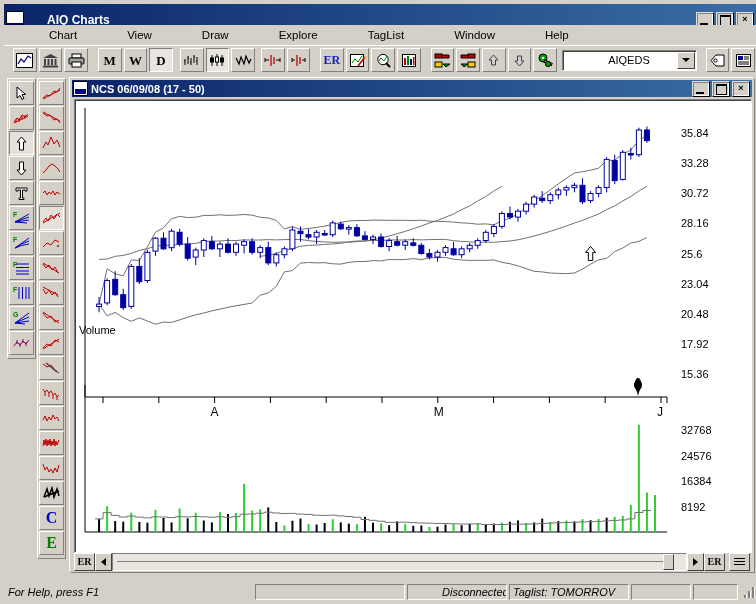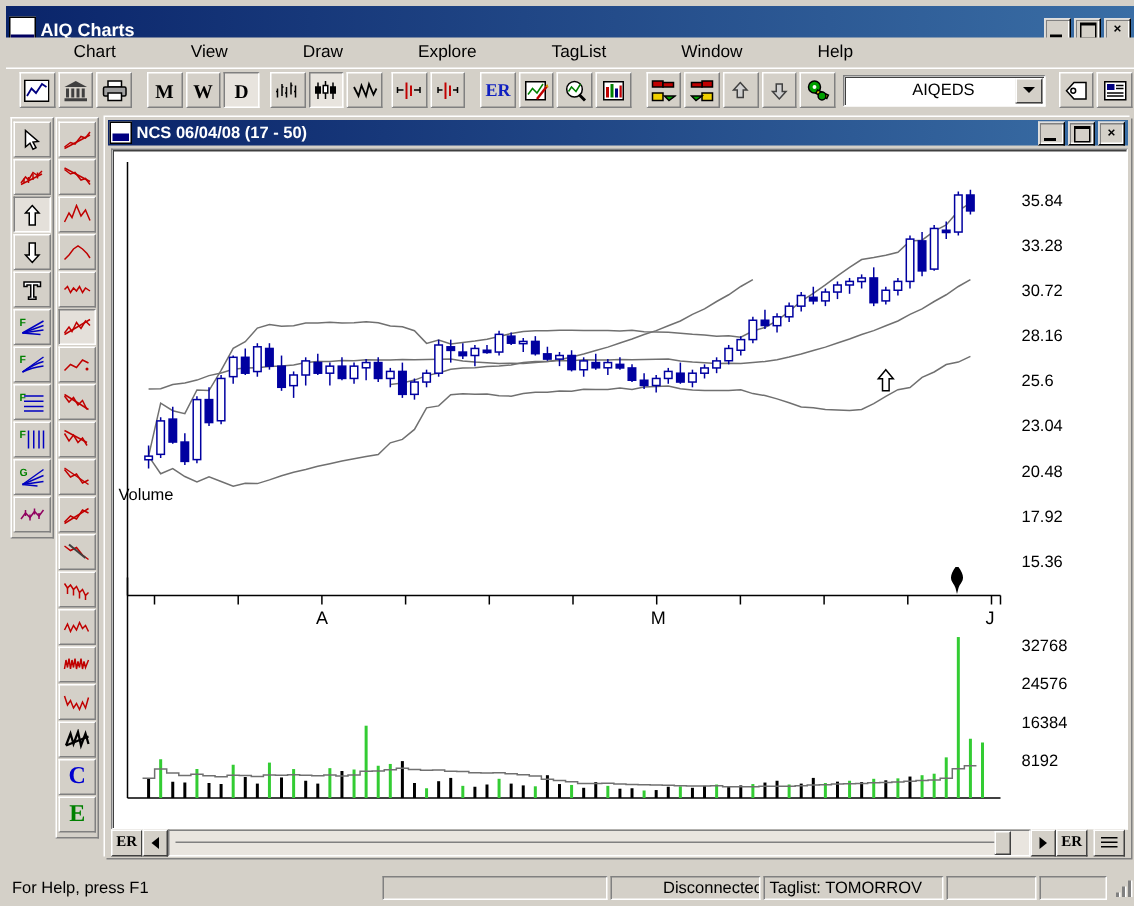--- a/index.html
+++ b/index.html
@@ -9,21 +9,21 @@
     font-family:"Liberation Sans",sans-serif;
     font-size:11px;color:#000;
     -webkit-font-smoothing:none;
   }
   .app{position:relative;width:756px;height:604px;box-sizing:border-box;
        border:2px solid #d4d0c8;background:#d4d0c8;}
 
   
   .titlebar{position:absolute;left:2px;top:2px;width:752px;height:32px;
     background:linear-gradient(to right,#0a246a,#3a6ea5);
-    display:flex;align-items:center;}
+    display:flex;align-items:center;gap:20px;}
   .titlebar .tlogo{width:16px;height:16px;margin:0 3px 0 2px;flex:none;
     background:#fff;border:1px solid #000;position:relative;overflow:hidden;}
   .titlebar .tlogo:after{content:"";position:absolute;left:0;bottom:0;width:16px;height:5px;
     background:#000060;}
   .titlebar .ttxt{color:#fff;font-weight:bold;font-size:12px;flex:1;
     white-space:nowrap;overflow:hidden;}
   .wbtns{display:flex;gap:2px;margin-right:2px;}
   .wbtn{width:16px;height:14px;background:#d4d0c8;
     border:1px solid #dfdfdf;border-right-color:#000;border-bottom-color:#000;
     box-shadow:1px 1px 0 0 #808080 inset,-1px -1px 0 0 #fff inset;
@@ -117,21 +117,21 @@
   .arrbtn .tri{width:0;height:0;}
   .tri-l{border-top:4px solid transparent;border-bottom:4px solid transparent;border-right:5px solid #000;}
   .tri-r{border-top:4px solid transparent;border-bottom:4px solid transparent;border-left:5px solid #000;}
   .listbtn{width:19px;height:16px;margin-left:4px;background:#d4d0c8;flex:none;
     border:1px solid #fff;border-right-color:#404040;border-bottom-color:#404040;
     display:flex;flex-direction:column;justify-content:center;align-items:center;gap:2px;}
   .listbtn span{display:block;width:11px;height:1px;background:#000;}
 
   
   .status{position:absolute;left:2px;top:580px;width:752px;height:20px;background:#d4d0c8;
-    display:flex;align-items:center;}
+    display:flex;align-items:center;font-style:italic;}
   .spane{height:16px;margin-right:2px;display:flex;align-items:center;padding:0 3px;
     border-top:1px solid #808080;border-left:1px solid #808080;
     border-right:1px solid #fff;border-bottom:1px solid #fff;font-size:11px;white-space:nowrap;
     overflow:hidden;box-sizing:border-box;}
   .s-help{flex:1;border:none;padding-left:4px;}
   .s-blank1{width:150px;}
   .s-conn{width:100px;padding-left:34px;}
   .s-tag{width:120px;}
   .s-blank2{width:60px;}
   .s-blank3{width:45px;}
@@ -568,21 +568,21 @@
       <div class="pitem raised">
         <span class="lg" style="color:#008000">E</span>
       </div>
     </div>
   </div>
 
   <div class="child">
 
     <div class="ctitle">
       <span class="cico"></span>
-      <span class="ctxt">NCS 06/04/08 (17 - 50)</span>
+      <span class="ctxt">NCS 06/09/08 (17 - 50)</span>
       <span class="cbtns">
         <span class="wbtn bmin">
             <i></i>
           </span>
         <span class="wbtn bmax">
             <i></i>
           </span>
         <span class="wbtn bcls">×</span>
       </span>
     </div>

